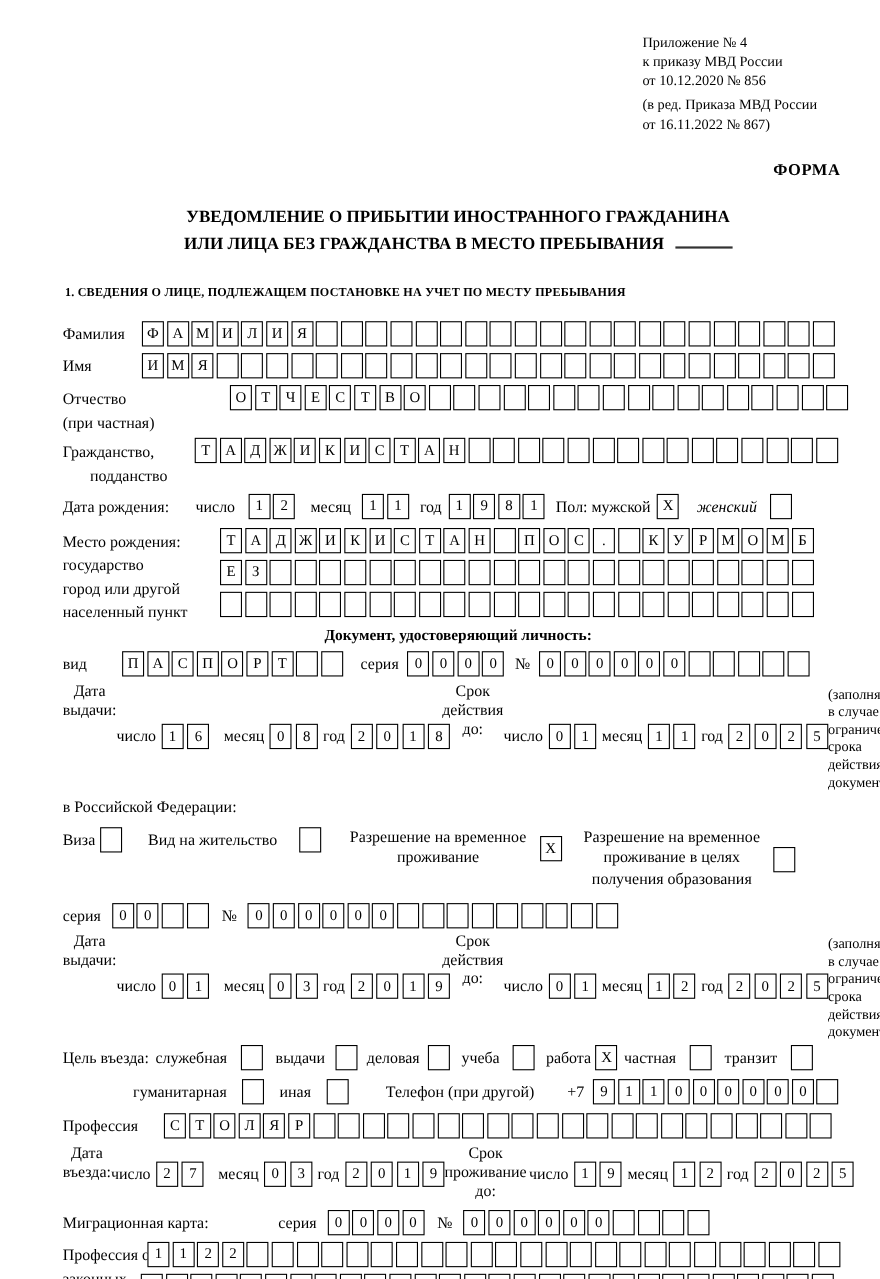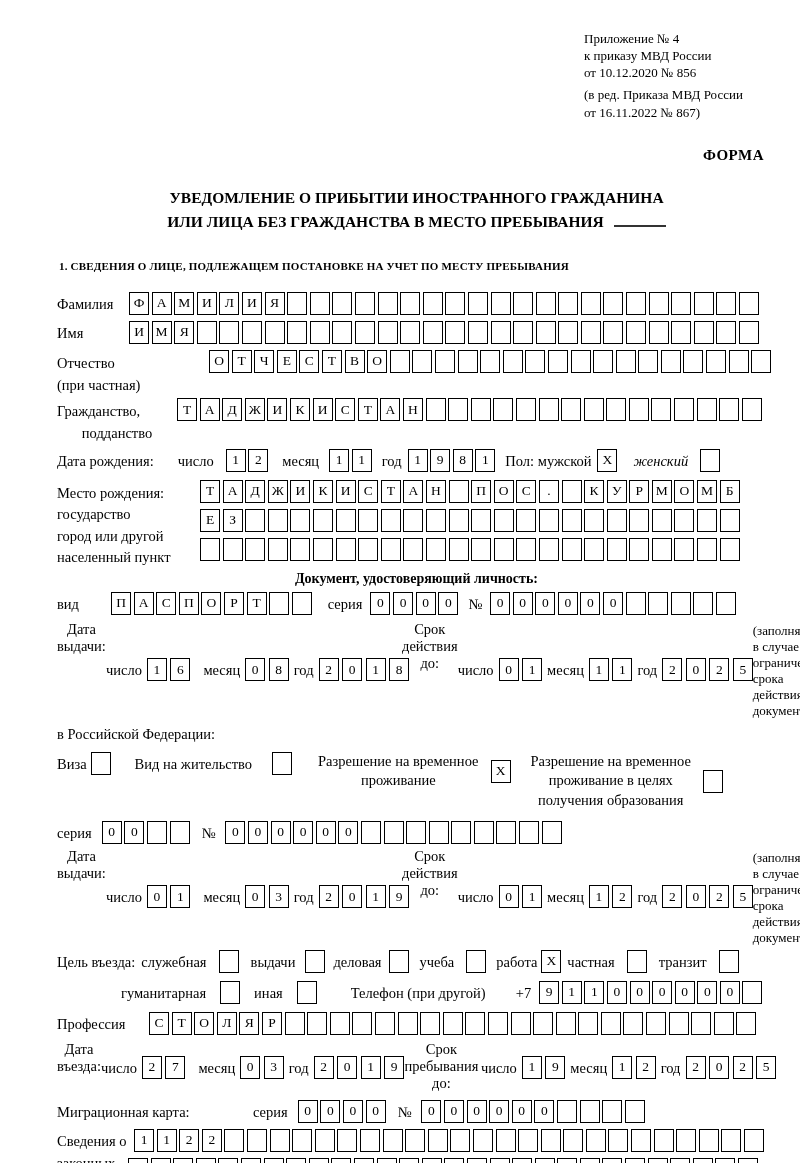--- a/index.html
+++ b/index.html
@@ -618,21 +618,21 @@
         <span class="lbl">год</span>
         <span class="cells">
             <span class="cell">2</span>
             <span class="cell">0</span>
             <span class="cell">1</span>
             <span class="cell">9</span>
           </span>
       </div>
     </div>
     <div class="datecol">
-      <div class="datehead">Срок пребывания до:</div>
+      <div class="datehead">Срок проживание до:</div>
       <div class="dgroup">
         <span class="lbl">число</span>
         <span class="cells">
             <span class="cell">1</span>
             <span class="cell">9</span>
           </span>
         <span class="lbl">месяц</span>
         <span class="cells">
             <span class="cell">1</span>
             <span class="cell">2</span>
@@ -667,21 +667,21 @@
         <span class="cell">0</span>
         <span class="cell"></span>
         <span class="cell"></span>
         <span class="cell"></span>
         <span class="cell"></span>
       </span>
   </div>
 
   <div class="row" style="margin-bottom:2px;">
     <span class="lblcol" style="width:143px; line-height:1.56;">
-      <span style="display:block;">Сведения о</span>
+      <span style="display:block;">Профессия о</span>
       <span style="display:block;">законных</span>
       <span style="display:block;">представителях</span>
       <span style="display:block;">(родителях,</span>
       <span style="display:block;">усыновителях,</span>
 
     </span>
     <span class="stack" style="margin-left:-72px; padding-top:2px;">
       <span class="cells" style="margin-left:6px;">
           <span class="cell">1</span>
           <span class="cell">1</span>

